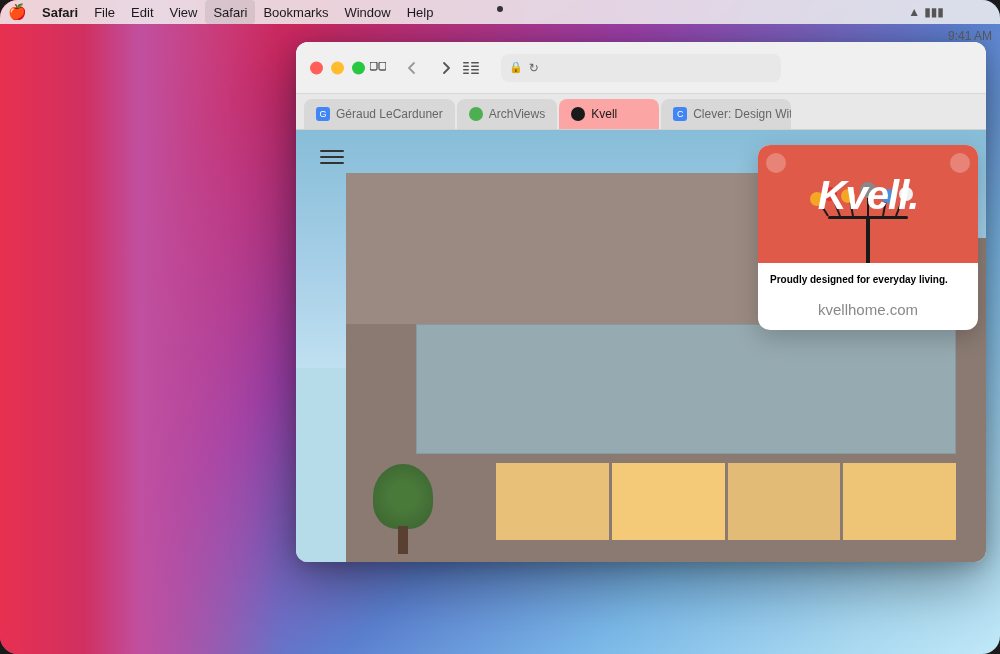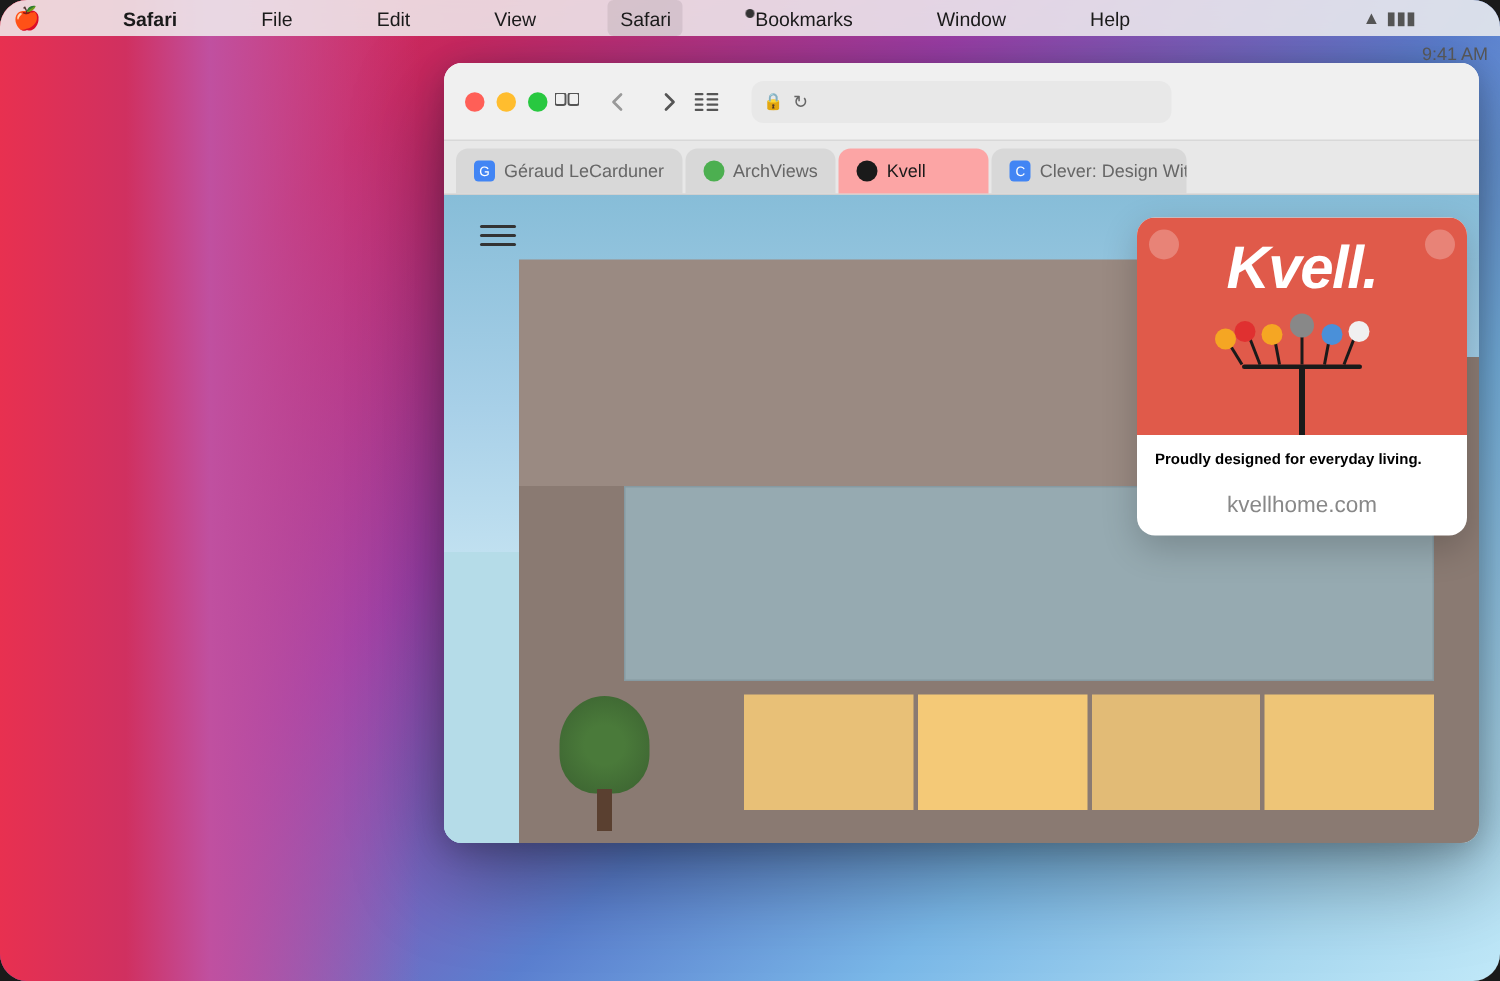--- a/index.html
+++ b/index.html
@@ -68,21 +68,20 @@
 
     .menu-bar-item {
       padding: 0 8px;
       height: 24px;
       display: flex;
       align-items: center;
       cursor: pointer;
       border-radius: 4px;
       white-space: nowrap;
       font-size: 13px;
-      margin-left: 40px;
     }
 
     .menu-bar-item.bold {
       font-weight: 600;
     }
 
     .menu-bar-item.active {
       background: rgba(0,0,0,0.08);
     }
 
@@ -291,26 +290,26 @@
       right: 8px;
       width: 220px;
       background: white;
       border-radius: 12px;
       overflow: hidden;
       box-shadow: 0 8px 24px rgba(0,0,0,0.2);
     }
 
     .kvell-card-header {
       background: #e05a4a;
-      height: 145px;
+      height: 118px;
       position: relative;
       display: flex;
       align-items: flex-start;
       justify-content: center;
-      padding-top: 12px;
+      padding-top: 28px;
     }
 
     .kvell-logo-text {
       font-size: 40px;
       font-weight: 800;
       color: white;
       letter-spacing: -1px;
       font-style: italic;
       z-index: 2;
       position: relative;

